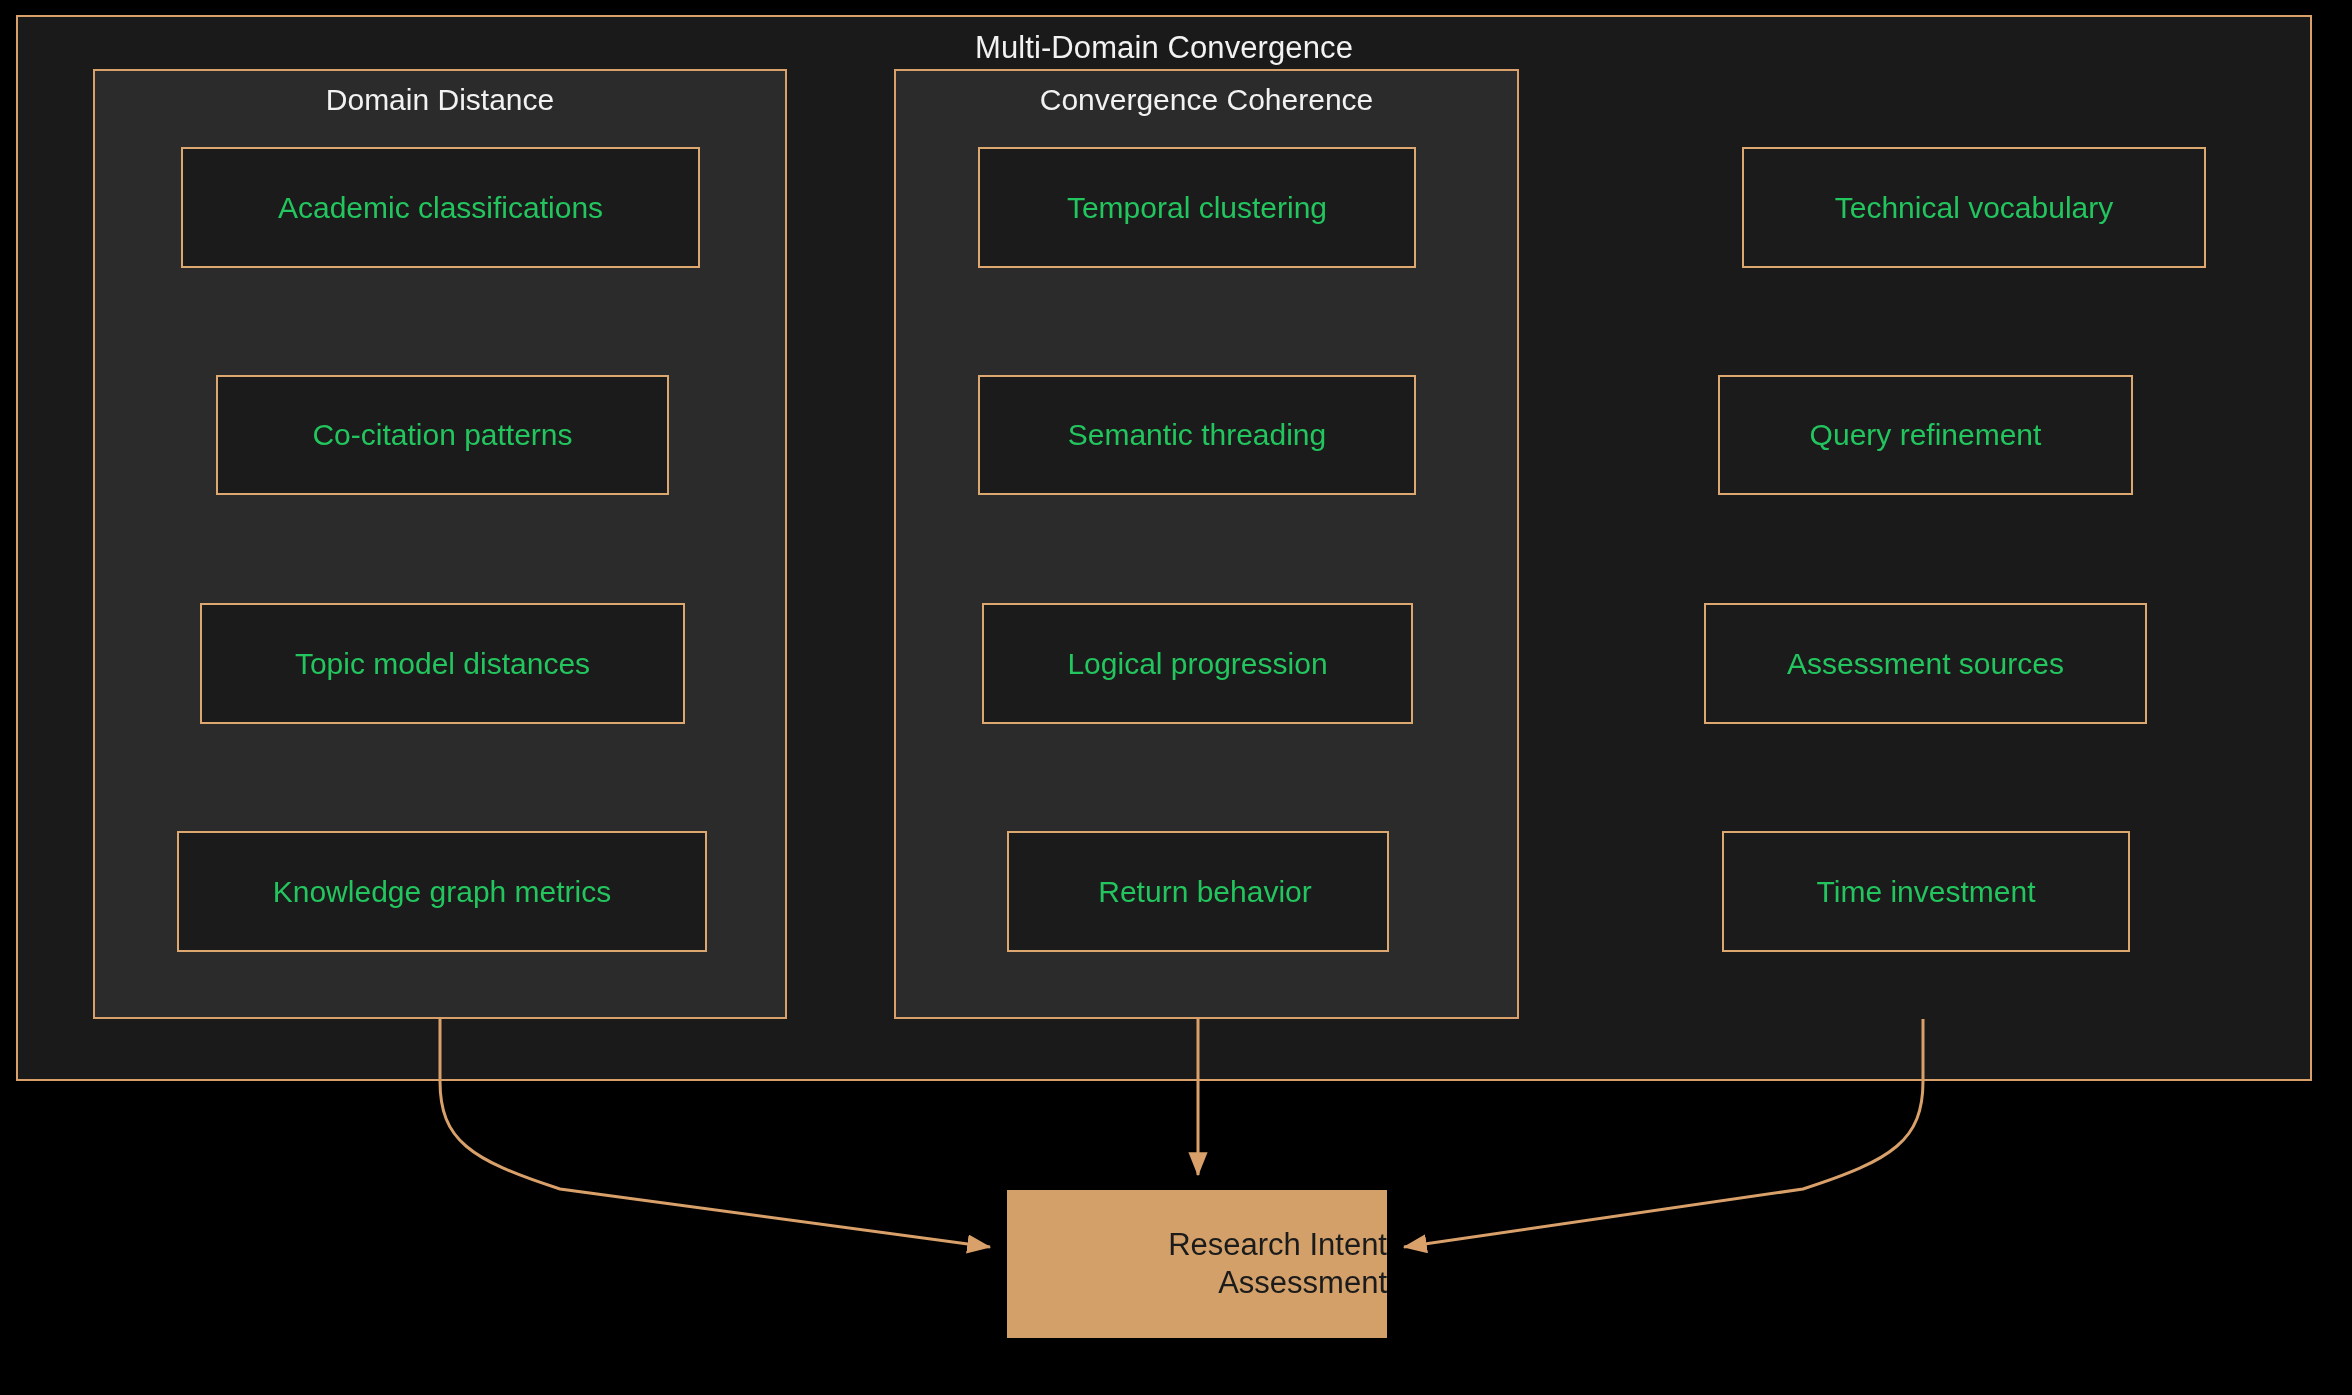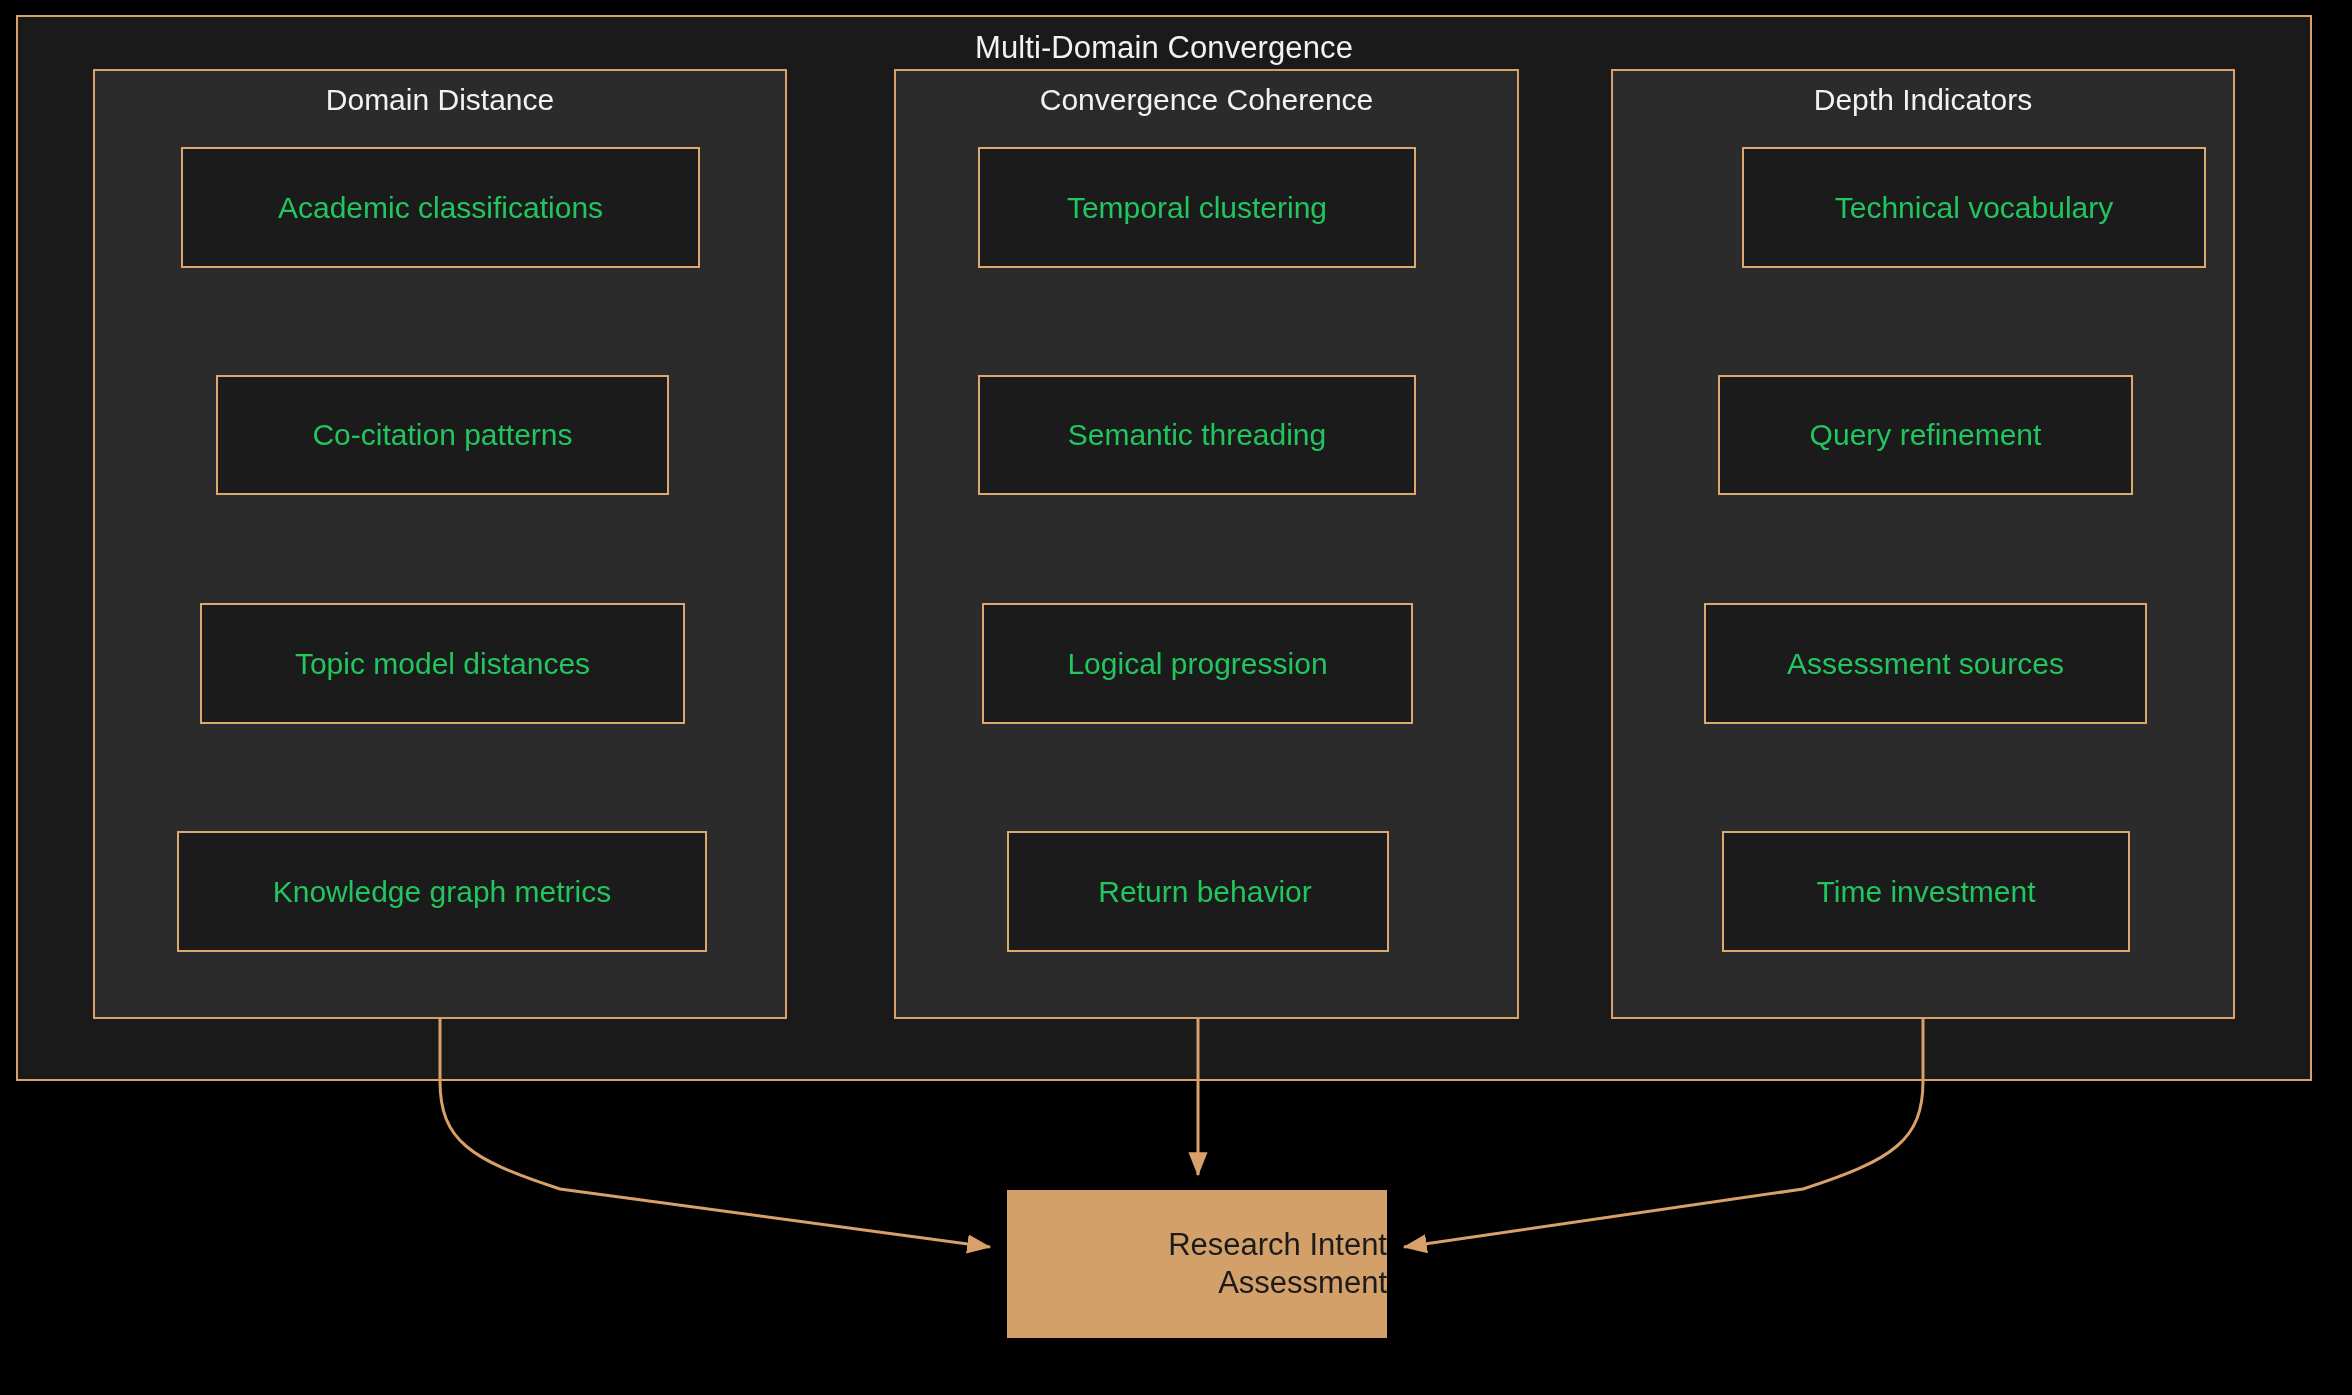--- a/index.html
+++ b/index.html
@@ -136,23 +136,20 @@
   <div class="node" style="left:978px; top:375px; width:438px; height:120px;">
     <span>Semantic threading</span>
   </div>
   <div class="node" style="left:982px; top:603px; width:431px; height:121px;">
     <span>Logical progression</span>
   </div>
   <div class="node" style="left:1007px; top:831px; width:382px; height:121px;padding-left:40px;">
     <span>Return behavior</span>
   </div>
 
-  <div class="cluster" id="cluster-2">
-    <div class="cluster-title">Depth Indicators</div>
-  </div>
   <div class="node" style="left:1742px; top:147px; width:464px; height:121px;">
     <span>Technical vocabulary</span>
   </div>
   <div class="node" style="left:1718px; top:375px; width:415px; height:120px;">
     <span>Query refinement</span>
   </div>
   <div class="node" style="left:1704px; top:603px; width:443px; height:121px;">
     <span>Assessment sources</span>
   </div>
   <div class="node" style="left:1722px; top:831px; width:408px; height:121px;">

